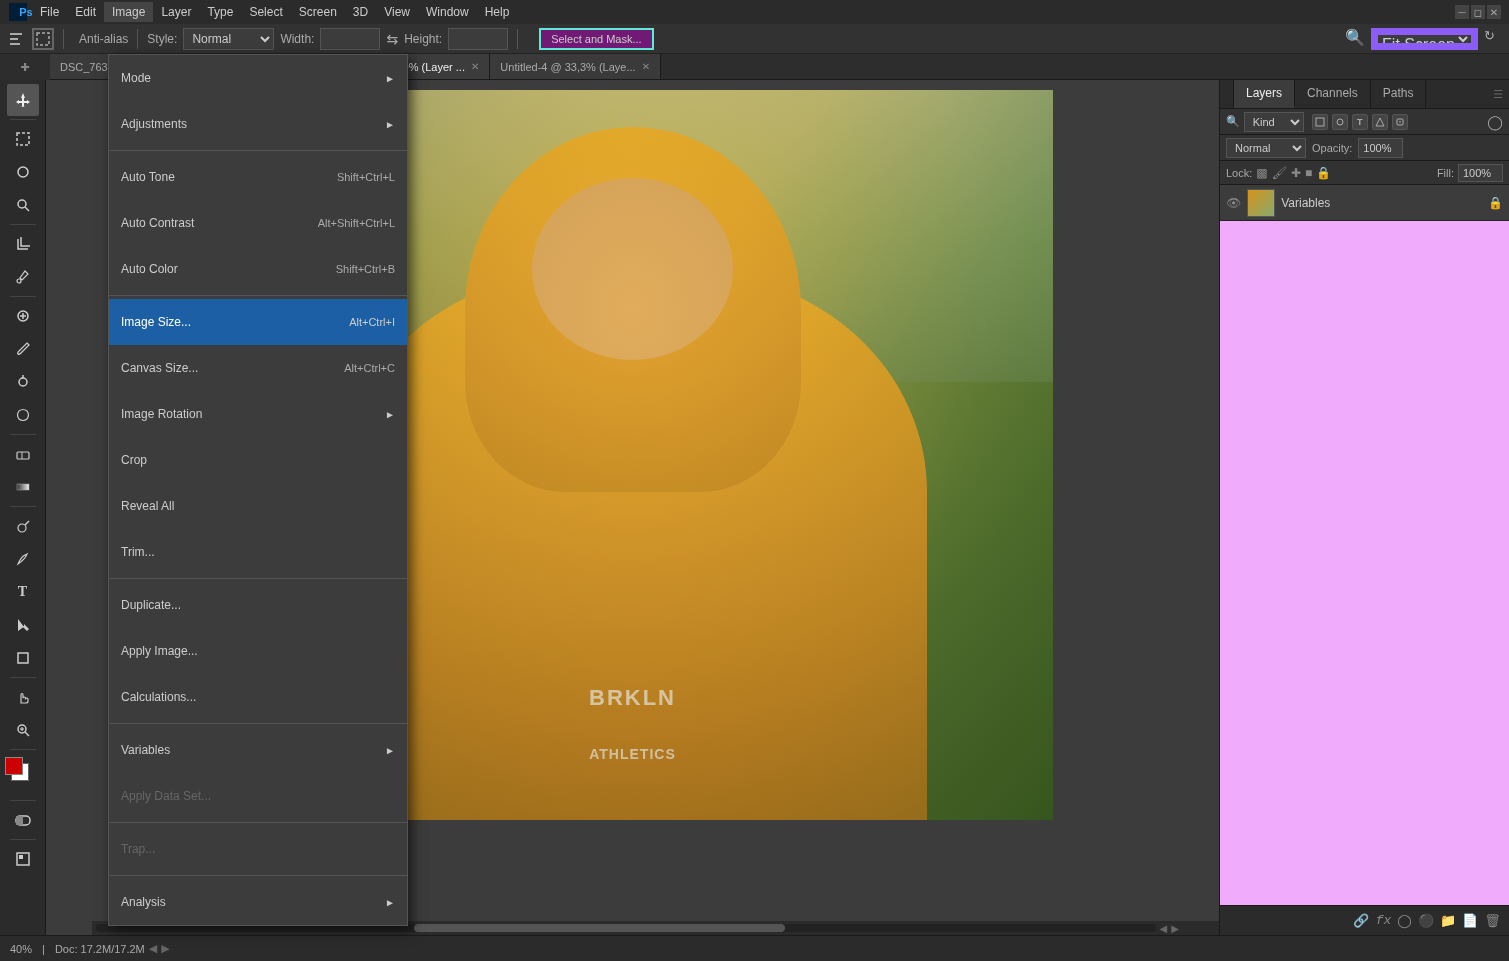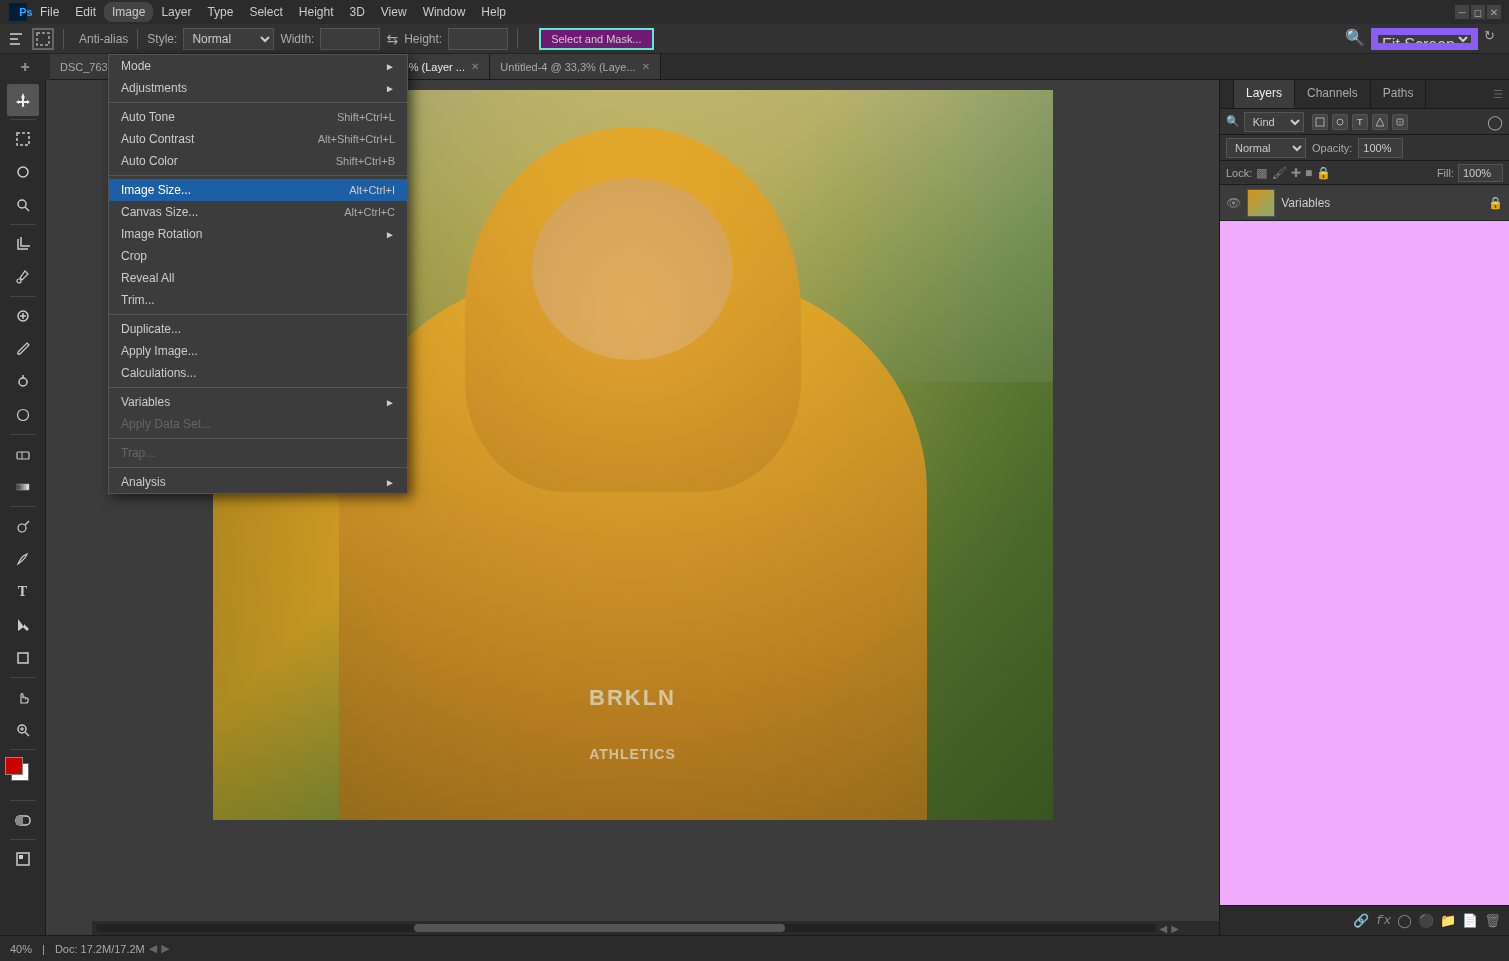--- a/index.html
+++ b/index.html
@@ -83,45 +83,45 @@
     #statusbar { width: 100%; height: 26px; background: #2b2b2b; border-top: 1px solid #1a1a1a; display: flex; align-items: center; padding: 0 10px; gap: 10px; }
     .status-text { color: #aaa; font-size: 11px; }
 
     
     #image-menu {
       position: absolute; top: 54px; left: 108px; width: 300px;
       background: #3c3c3c; border: 1px solid #555; z-index: 1000;
       box-shadow: 4px 4px 12px rgba(0,0,0,0.6);
     }
     .menu-sep-line { height: 1px; background: #555; margin: 3px 0; }
-    .menu-row { display: flex; align-items: center; padding: 4px 12px; cursor: pointer; color: #ccc; font-size: 12px; gap: 0; position: relative; }
+    .menu-row { display: flex; align-items: center; padding: 16px 12px; cursor: pointer; color: #ccc; font-size: 12px; gap: 0; position: relative; }
     .menu-row.highlighted { background: #1c5fa5; color: #fff; }
     .menu-row.disabled { color: #666; cursor: default; }
     .menu-row-label { flex: 1; }
     .menu-row-shortcut { color: #aaa; font-size: 11px; margin-left: auto; }
     .menu-row.highlighted .menu-row-shortcut { color: #ccc; }
     .menu-row-arrow { margin-left: 4px; font-size: 10px; }
     .panel-tabs { display: flex; background: #2b2b2b; border-bottom: 1px solid #1a1a1a; }
     .panel-tab { padding: 6px 12px; font-size: 12px; color: #aaa; cursor: pointer; border-right: 1px solid #1a1a1a; }
     .panel-tab.active { background: #3c3c3c; color: #eee; border-bottom: 2px solid #3c3c3c; }
   </style>
 </head>
 <body>
 
 <div id="menubar">
   <div class="menu-logo">
     <div class="menu-logo-icon">Ps</div>
   </div>
   <div class="menu-item">File</div>
   <div class="menu-item">Edit</div>
-  <div class="menu-item" style="background:#444;border-radius:8px;">Image</div>
+  <div class="menu-item" style="background:#444;">Image</div>
   <div class="menu-item">Layer</div>
   <div class="menu-item">Type</div>
   <div class="menu-item">Select</div>
-  <div class="menu-item">Height</div>
+  <div class="menu-item">Screen</div>
   <div class="menu-item">3D</div>
   <div class="menu-item">View</div>
   <div class="menu-item">Window</div>
   <div class="menu-item">Help</div>
   <div style="flex:1;"></div>
 
   <div style="display:flex;gap:2px;margin-right:4px;">
     <div style="width:14px;height:14px;background:#444;display:flex;align-items:center;justify-content:center;color:#aaa;font-size:10px;cursor:pointer;">─</div>
     <div style="width:14px;height:14px;background:#444;display:flex;align-items:center;justify-content:center;color:#aaa;font-size:10px;cursor:pointer;">◻</div>
     <div style="width:14px;height:14px;background:#444;display:flex;align-items:center;justify-content:center;color:#aaa;font-size:10px;cursor:pointer;">✕</div>

